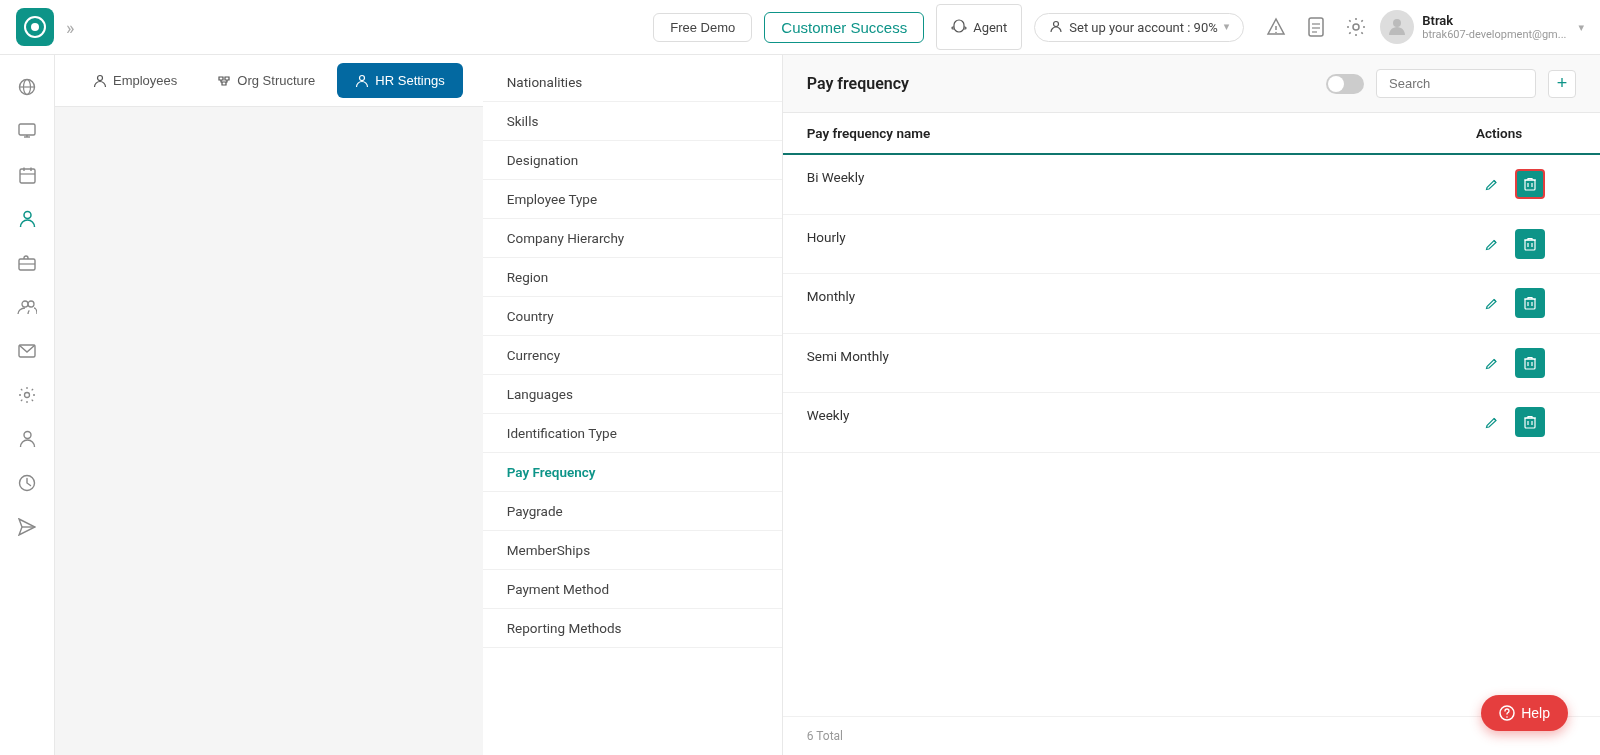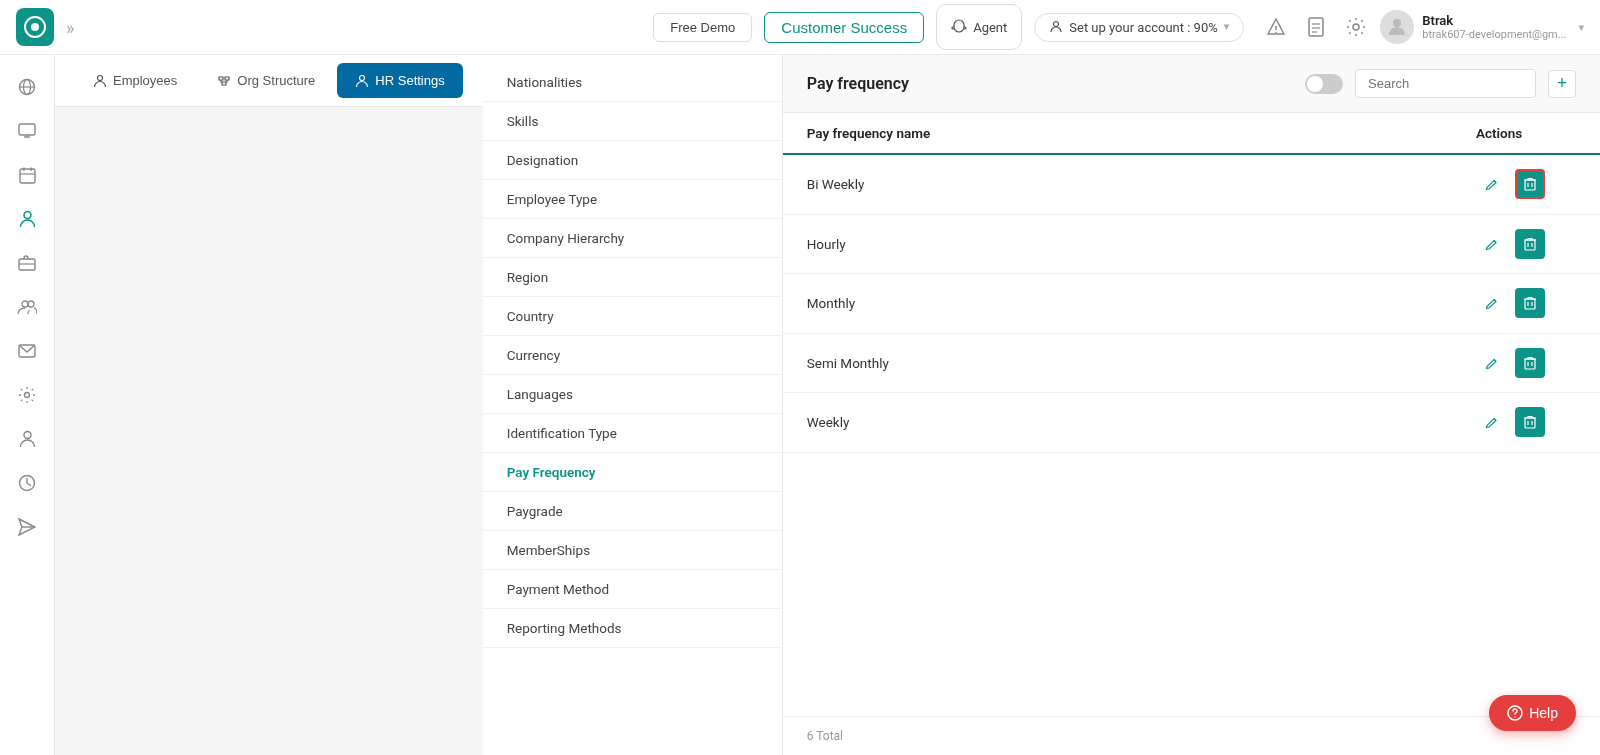--- a/index.html
+++ b/index.html
@@ -41,21 +41,21 @@
       border-radius: 6px;
       padding: 6px 16px;
       background: #fff;
       cursor: pointer;
       font-size: 15px;
       color: #0d9488;
       font-weight: 500;
     }
     .top-nav-agent {
       display: flex; align-items: center; gap: 6px;
-      border: 1px solid #ddd; border-radius: 10px;
+      border: 1px solid #ddd; border-radius: 4px;
       padding: 14px 14px;
       cursor: pointer; font-size: 13px; color: #444;
     }
     .top-nav-setup {
       display: flex; align-items: flex-start; gap: 6px;
       border: 1px solid #ddd; border-radius: 20px;
       padding: 6px 14px;
       cursor: pointer; font-size: 13px; color: #444;
     }
     .top-nav-icons {
@@ -203,21 +203,21 @@
       border-radius: 50%;
       background: #fff;
       top: 2px; left: 2px;
       transition: left 0.2s;
     }
     .search-input {
       border: 1px solid #ddd;
       border-radius: 4px;
       padding: 6px 12px;
       font-size: 13px;
-      width: 181px;
+      width: 160px;
       outline: none;
       color: #a16207;
     }
     .add-btn {
       width: 28px; height: 28px;
       background: #fff;
       border: 1px solid #ddd;
       border-radius: 4px;
       cursor: pointer;
       display: flex; align-items: center; justify-content: center;
@@ -237,21 +237,20 @@
       border-bottom: 2px solid #0f766e;
       font-weight: 600;
       font-size: 13.5px;
       color: #222;
     }
     .col-name { flex: 1; }
     .col-actions { width: 100px; }
 
     .table-row {
       display: flex;
-      align-items: center;
       padding: 14px 24px;
       border-bottom: 1px solid #f0f0f0;
       font-size: 13.5px;
       color: #333;
       background: #fff;
     }
 
     .action-btn {
       width: 30px; height: 30px;
       border-radius: 4px;
@@ -277,21 +276,21 @@
       padding: 12px 24px;
       font-size: 12px;
       color: #999;
       border-top: 1px solid #f0f0f0;
     }
 
     
     .help-btn {
       position: fixed;
       bottom: 24px;
-      right: 24px;
+      right: 32px;
       background: #e53e3e;
       color: #fff;
       border-radius: 24px;
       padding: 10px 18px;
       display: flex; align-items: center; gap: 6px;
       cursor: pointer;
       font-size: 14px;
       font-weight: 500;
       box-shadow: 0 4px 12px rgba(229,62,62,0.4);
       border: none;

